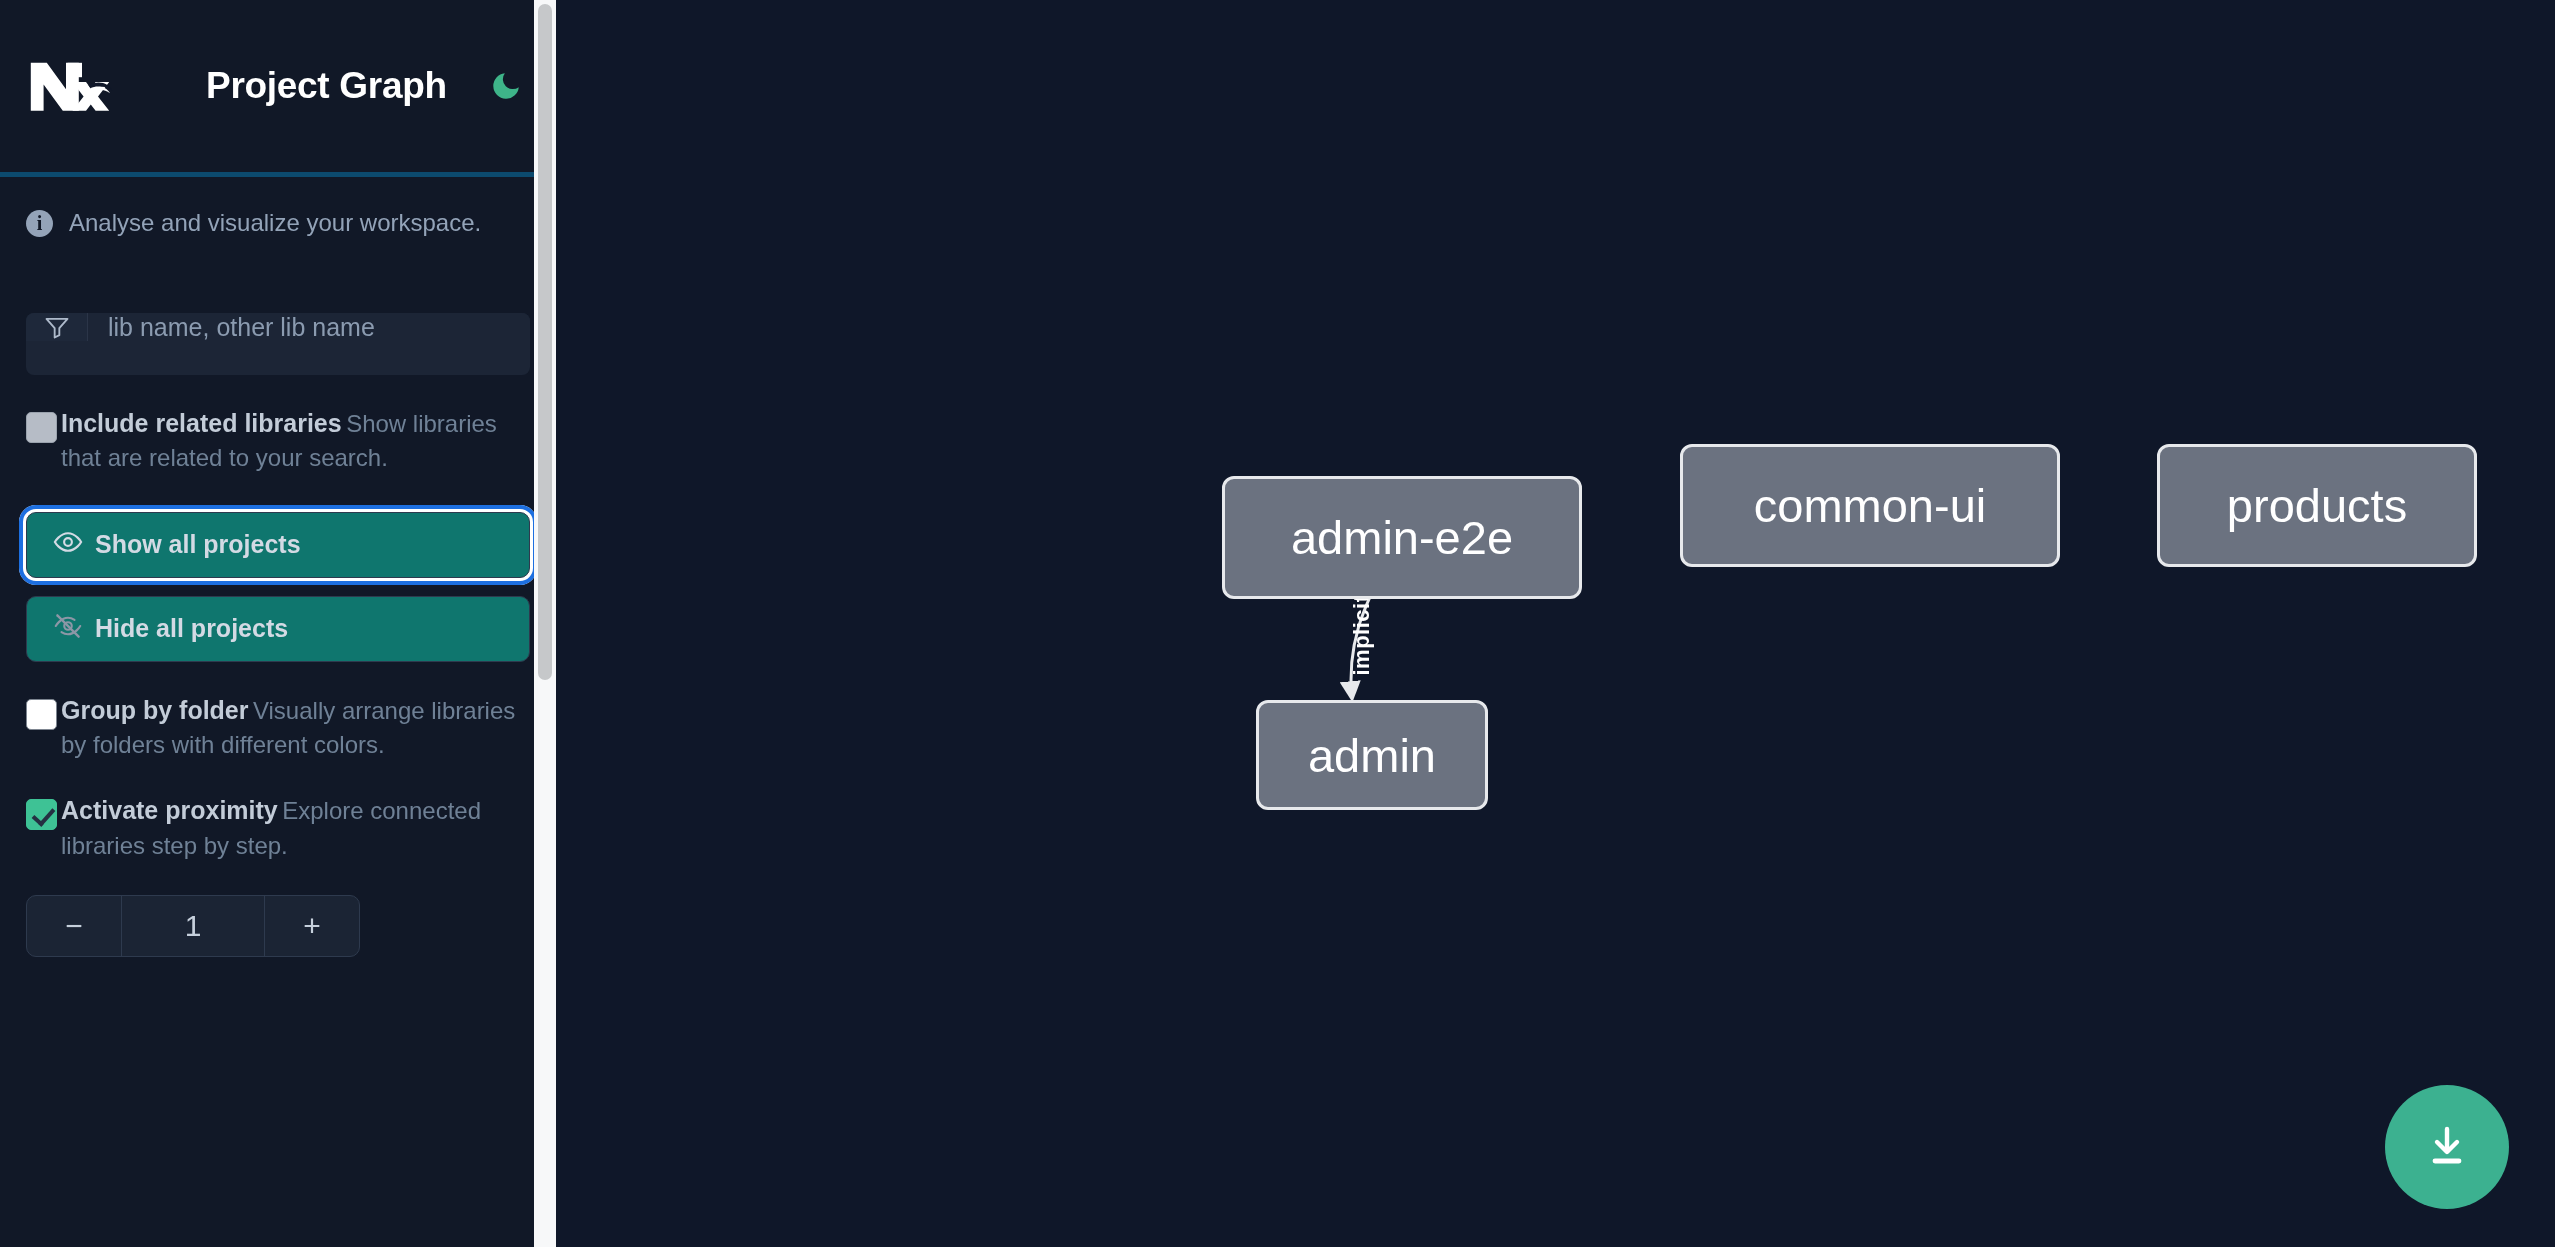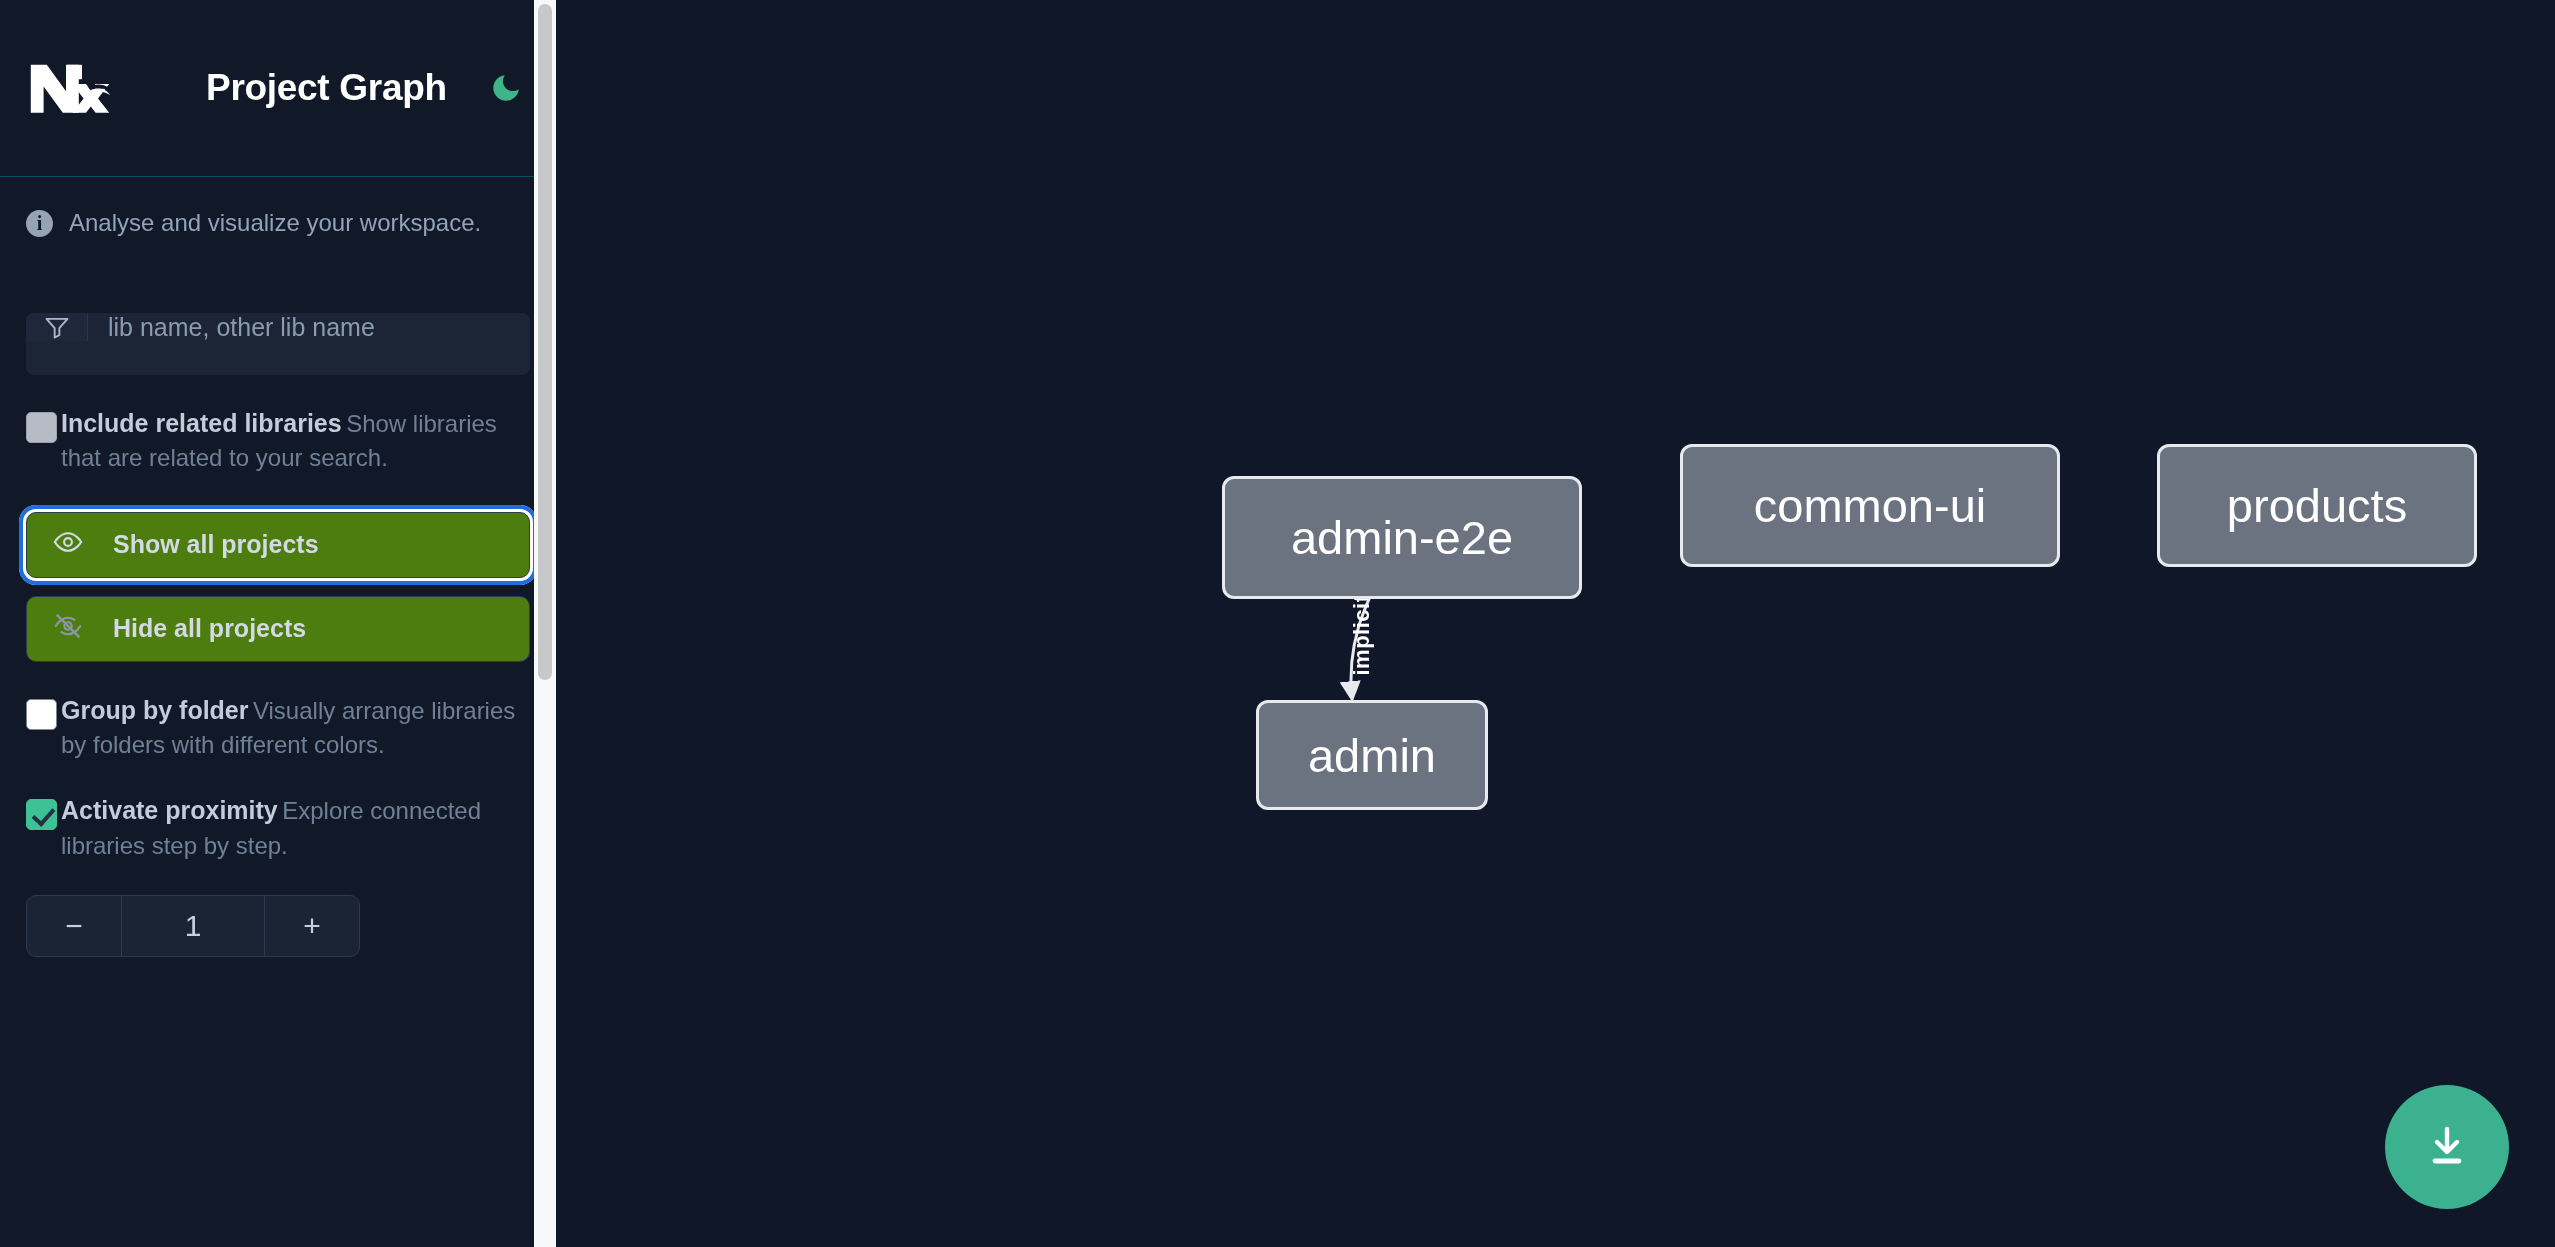--- a/index.html
+++ b/index.html
@@ -18,21 +18,21 @@
     background: #111827;
     flex: 0 0 556px;
     overflow: hidden;
   }
   .sidebar-inner { position: relative; width: 556px; }
 
   .brand {
     height: 177px;
     display: flex; align-items: center;
     padding-left: 26px;
-    border-bottom: 1px solid #0c4a6e;
+    border-bottom: 5px solid #0c4a6e;
   }
   .nx-logo { width: 96px; height: 56px; flex: 0 0 96px; }
   .brand-title {
     font-size: 37px; font-weight: 700; color: #ffffff;
     margin-left: 84px; letter-spacing: -0.3px;
     white-space: nowrap;
   }
   .theme-toggle {
     margin-left: 40px; width: 38px; height: 38px;
     display: flex; align-items: center; justify-content: center;
@@ -89,23 +89,23 @@
   .opt-title {
     font-size: 25px; font-weight: 700; color: #c3ccd8;
     line-height: 1.28;
   }
   .opt-desc {
     font-size: 24px; color: #6f8196; line-height: 1.43; margin-top: 4px;
     max-width: 430px;
   }
 
   .btn {
-    display: flex; align-items: center; gap: 30px;
+    display: flex; align-items: center; gap: 12px;
     height: 66px; border-radius: 10px;
-    background: #4d7c0f; border: 1px solid #2e3a4e;
+    background: #0f766e; border: 1px solid #2e3a4e;
     color: #d3dae4; font-size: 25px; font-weight: 700;
     padding-left: 26px; cursor: pointer;
     font-family: "Liberation Sans", sans-serif;
     width: 100%;
   }
   .btn-wrap { padding: 0 26px; }
   .btn-wrap.focused {
     margin-top: 36px;
   }
   .btn.focus-ring {

